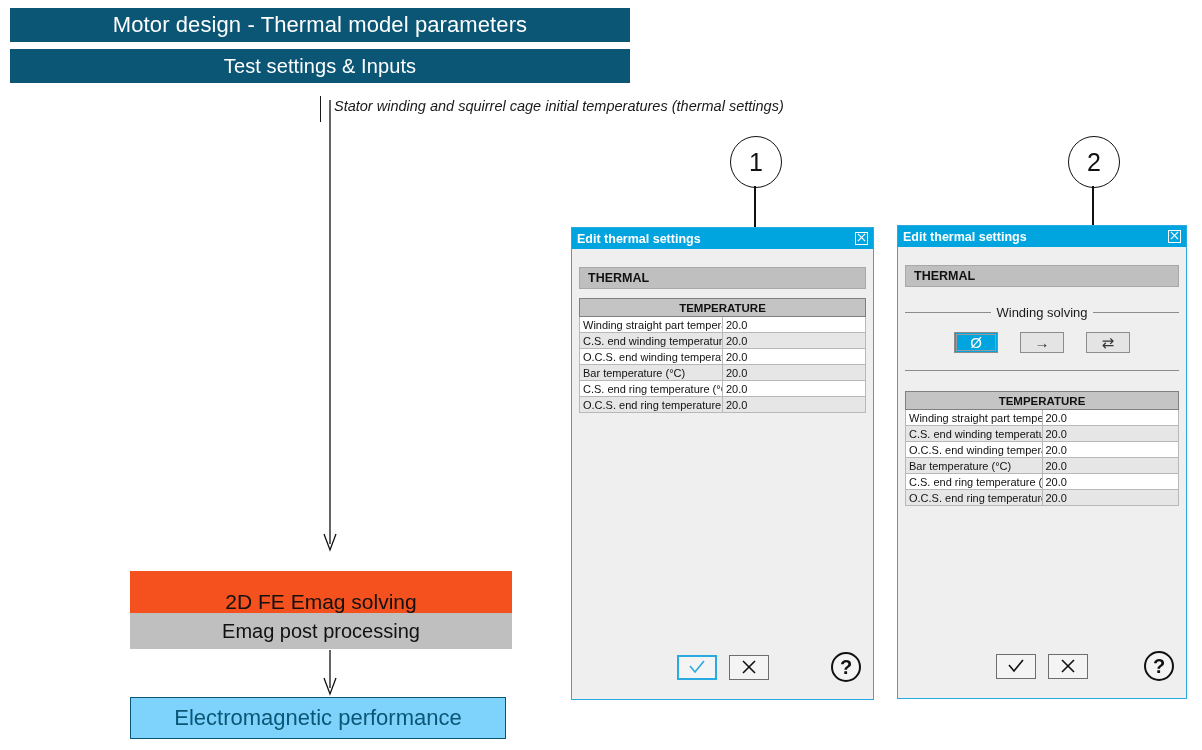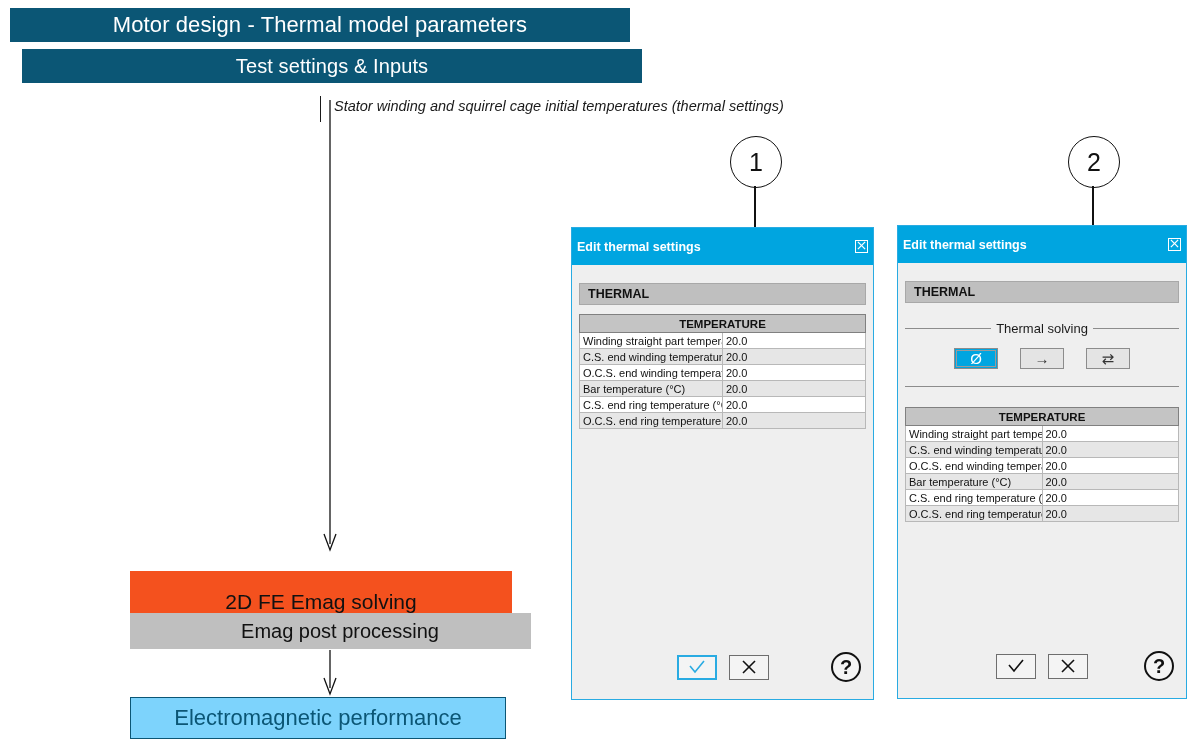--- a/index.html
+++ b/index.html
@@ -27,21 +27,20 @@
     font-weight: 400;
     letter-spacing: 0.1px;
   }
   #banner-title {
     left: 10px; top: 8px; width: 620px; height: 34px;
     font-size: 22px;
   }
   #banner-sub {
     left: 10px; top: 49px; width: 620px; height: 34px;
     font-size: 20px;
-    margin-left: 12px;
   }
 
   
   #annotation-text {
     left: 334px; top: 98px;
     font-size: 14.5px;
     color: #1a1a1a;
     white-space: nowrap;
     font-style: italic;
   }
@@ -67,21 +66,20 @@
     color: #111111;
     margin-top: 20px;
   }
   #box-emag-solving .l1 { font-size: 21px; }
   #box-emag-solving .l2 { font-size: 16.5px; }
   #box-emag-post {
     left: 130px; top: 613px; width: 382px; height: 36px;
     background: #bfbfbf;
     color: #111111;
     font-size: 20px;
-    padding-left: 19px;
   }
   #box-em-performance {
     left: 130px; top: 697px; width: 374px; height: 40px;
     background: #7dd3fc;
     border: 1.5px solid #0b5675;
     color: #0b5675;
     font-size: 22px;
   }
 
   
@@ -121,21 +119,21 @@
     flex-direction: column;
   }
   #dialog-1 { left: 571px; top: 227px; width: 303px; height: 473px; }
   #dialog-2 { left: 897px; top: 225px; width: 290px; height: 474px; }
 
   .dialog-titlebar {
     background: #00a5e0;
     height: 21px;
     display: flex;
     align-items: center;
-    padding: 8px 5px;
+    padding: 0 5px;
     flex: none;
   }
   .dialog-title {
     color: #ffffff;
     font-size: 12.5px;
     font-weight: bold;
     flex: 1;
   }
   .dialog-close {
     width: 13px; height: 13px;
@@ -410,21 +408,21 @@
     </span>
   </div>
   <div class="dialog-body">
     <div class="tab-strip">
       <span>THERMAL</span>
     </div>
 
     <div class="group-wrap">
       <div class="group-legend">
         <span class="rule"></span>
-        <span>Thermal solving</span>
+        <span>Winding solving</span>
         <span class="rule"></span>
       </div>
       <div class="solve-btn-row">
         <div class="solve-btn selected">
           <span>Ø</span>
         </div>
         <div class="solve-btn">
           <span>→</span>
         </div>
         <div class="solve-btn">

